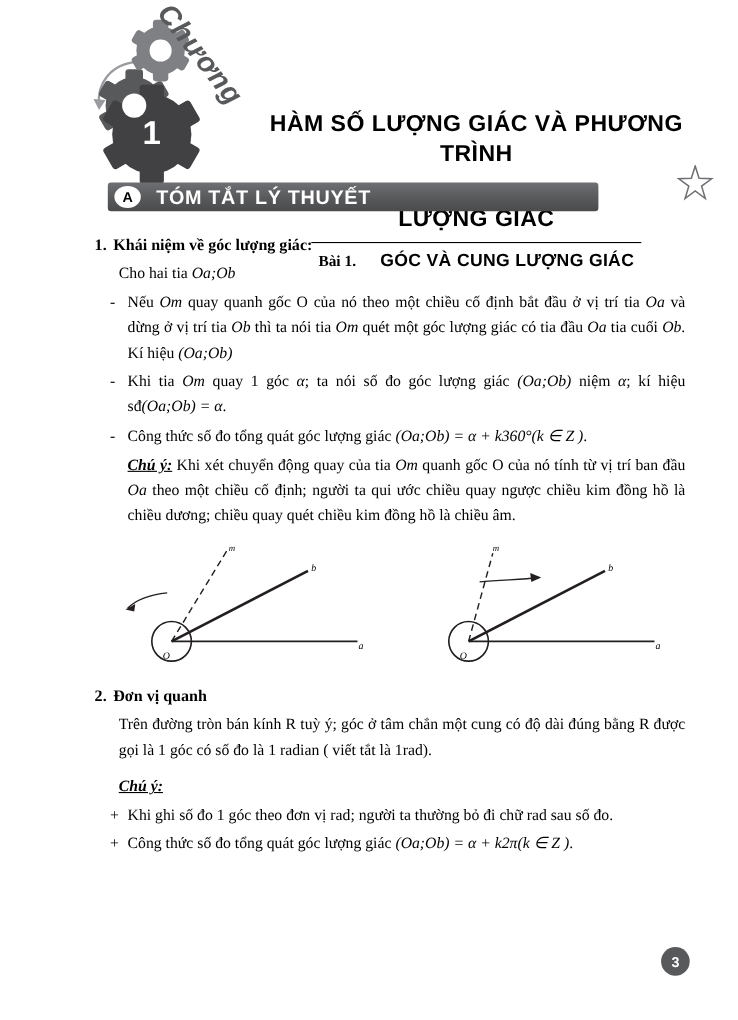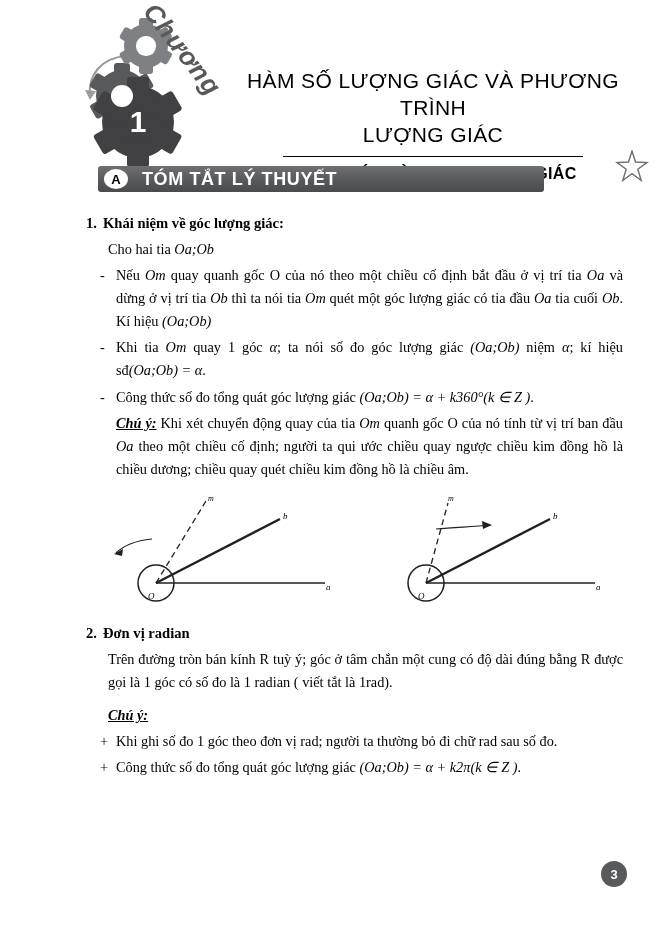--- a/index.html
+++ b/index.html
@@ -112,25 +112,26 @@
 
   .title-block {
     position: absolute;
     left: 228px;
     top: 68px;
     width: 410px;
     text-align: center;
   }
   .main-title {
     font-family: "Liberation Sans", sans-serif;
-    font-weight: normal;
+    font-weight: bold;
     font-size: 21px;
     letter-spacing: 0.4px;
     line-height: 1.28;
     color: #000;
+    margin-top: 32px;
   }
   .title-rule {
     width: 300px;
     height: 1px;
     background: #000;
     margin: 7px auto 0 auto;
   }
   .bai-line {
     margin-top: 8px;
     display: flex;
@@ -397,21 +398,21 @@
         <path d="M66 36 C 86 34, 104 34, 120 32" stroke="#231f20" stroke-width="1.2" fill="none"></path>
         <path d="M122 32 L112 28 L113 36 Z" fill="#231f20"></path>
         <text x="78" y="8" font-family="Liberation Serif, serif" font-size="8" font-style="italic">m</text>
         <text x="183" y="26" font-family="Liberation Serif, serif" font-size="9" font-style="italic">b</text>
         <text x="226" y="97" font-family="Liberation Serif, serif" font-size="9" font-style="italic">a</text>
         <text x="48" y="106" font-family="Liberation Serif, serif" font-size="9" font-style="italic">O</text>
       </svg>
     </div>
 
     <div class="num-head" style="margin-top:14px;">
-      <span class="n">2.</span><span>Đơn vị radian</span>
+      <span class="n">2.</span><span>Đơn vị quanh</span>
     </div>
 
     <div class="indent-1" style="text-align:justify;">Trên đường tròn bán kính R tuỳ ý; góc ở tâm chắn một cung có độ dài đúng bằng R được gọi là 1 góc có số đo là 1 radian ( viết tắt là 1rad).</div>
 
 
     <div class="indent-1" style="margin-top:10px;">
       <span class="note-label">Chú ý:</span>
     </div>
 
     <div class="bullet-row">

